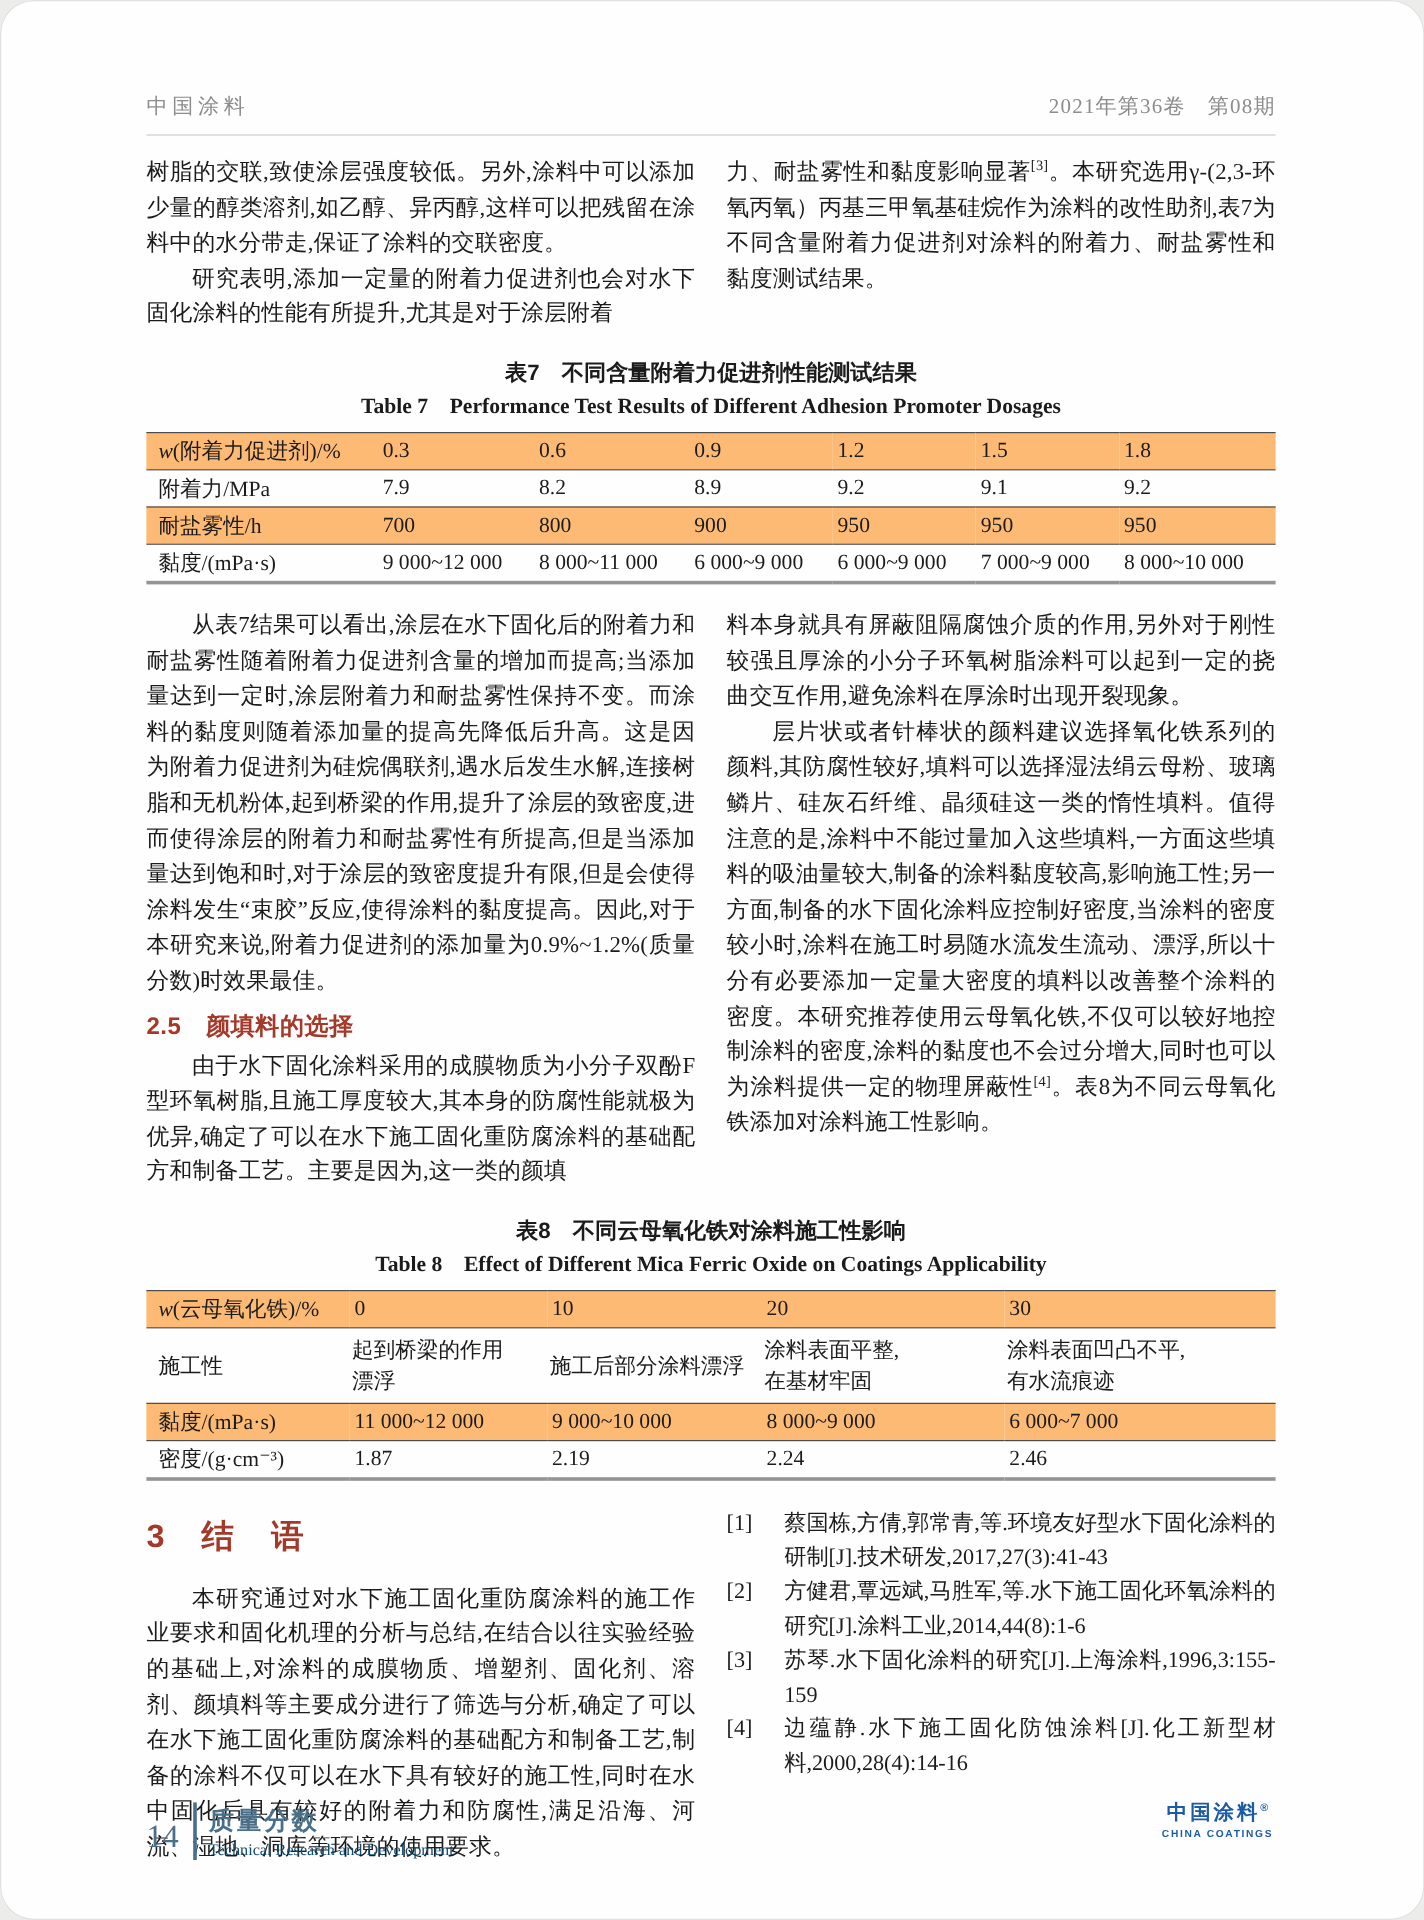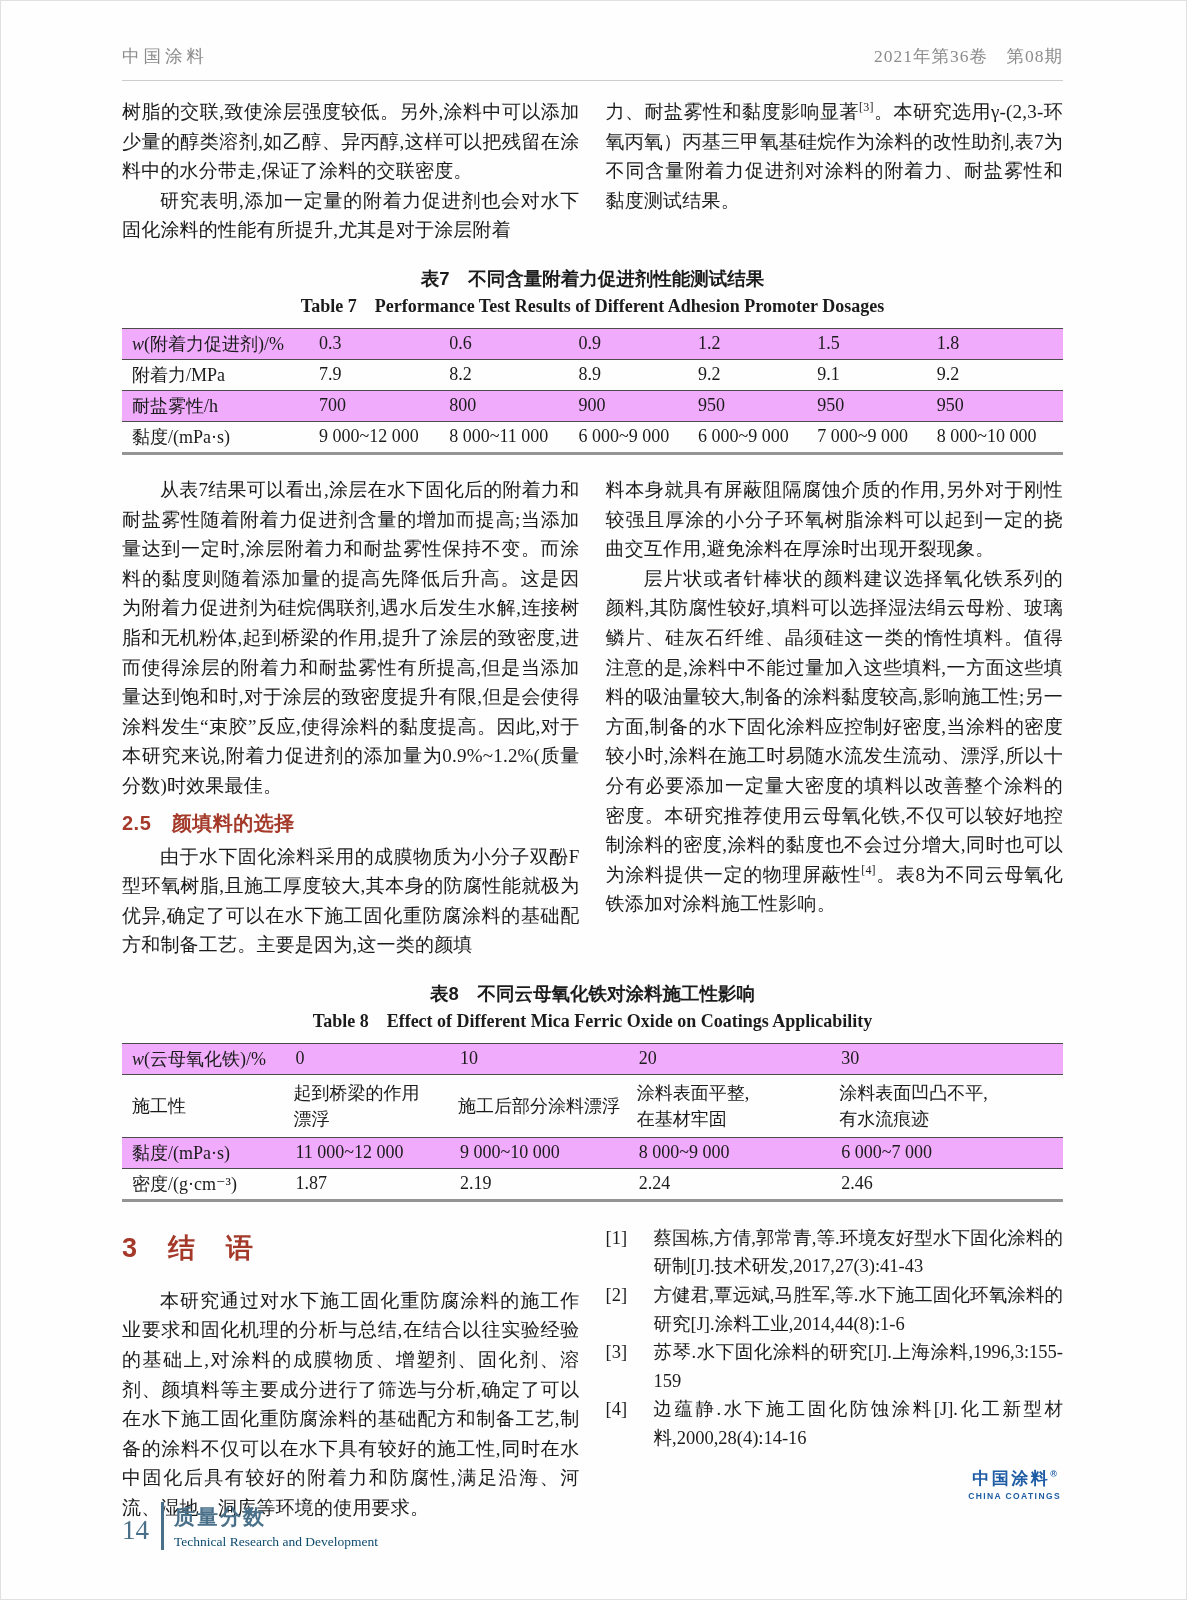--- a/index.html
+++ b/index.html
@@ -4,23 +4,24 @@
 <style>
   * { box-sizing: border-box; }
   html,body { margin:0; padding:0; background:#ececea; }
   .page {
     position:relative;
     width:1187px; height:1600px;
     margin:0 auto;
     background:#fefefe;
     font-family:"Liberation Serif","DejaVu Serif",serif;
     color:#1b1b1b;
-    padding:44px 124px 0 122px;
+    padding:76px 124px 0 122px;
     overflow:hidden;
     box-shadow:inset 0 0 0 1px #e0e0de;
+    border-radius:28px;
   }
   
   .hd {
     display:flex; justify-content:space-between; align-items:flex-end;
     color:#8c8c8c; font-size:17.5px;
     border-bottom:1px solid #cccccc;
     padding-bottom:12px;
   }
   .hd .journal { letter-spacing:4px; }
   .hd .issue { letter-spacing:1px; }
@@ -46,21 +47,21 @@
   }
   table {
     width:100%; border-collapse:collapse; font-size:18px;
     border-top:1.5px solid #4c4c4c;
     border-bottom:3.5px solid #949494;
   }
   tr { border-bottom:1px solid #4c4c4c; }
   tr:last-child { border-bottom:none; }
   td { padding:3px 4px; height:29px; }
   td.lbl { text-align:left; padding-left:10px; }
-  .pink td { background:#f0abfc; }
+  .pink td { background:#fdba74; }
   .t7 td.lbl { width:20.5%; }
   .t8 td.lbl { width:18%; }
   .t8 td.c1 { width:17.5%; } .t8 td.c2 { width:19%; } .t8 td.c3 { width:21.5%; } .t8 td.c4 { width:24%; }
   td.multiline { white-space:pre-line; line-height:26px; padding:5px 2px; }
   i.wsym { font-family:"Liberation Serif",serif; font-style:italic; }
   
   .mid { margin-top:20px; }
   .h25 {
     font-family:"Liberation Sans","DejaVu Sans",sans-serif;
     color:#a4392a; font-size:20px; font-weight:bold;

